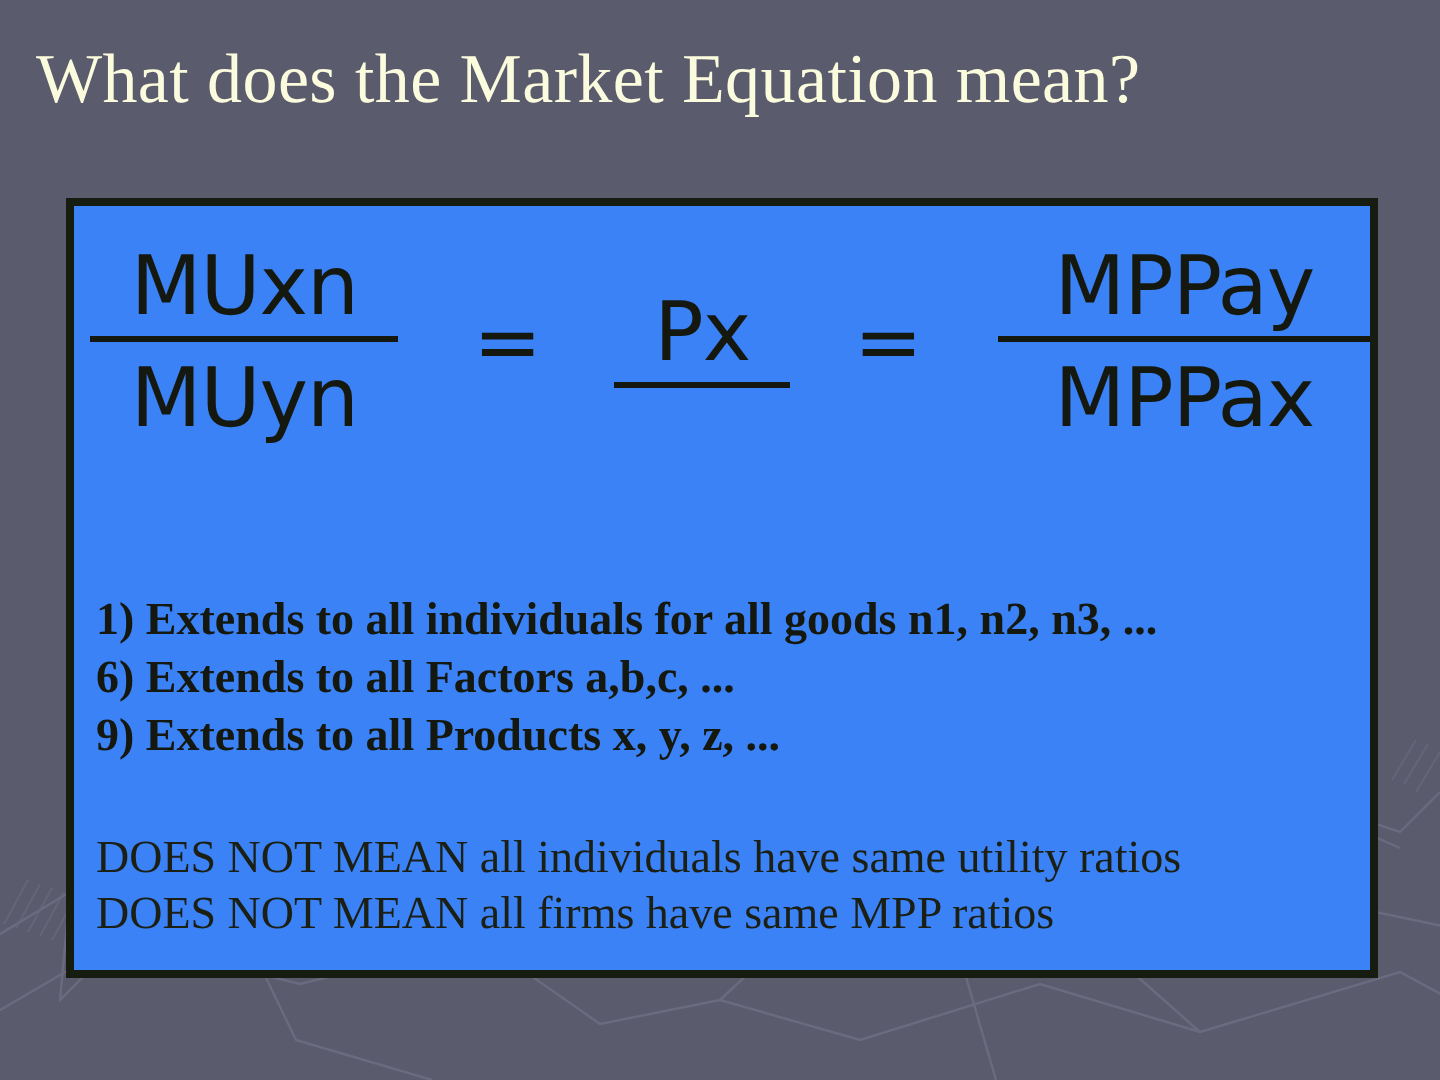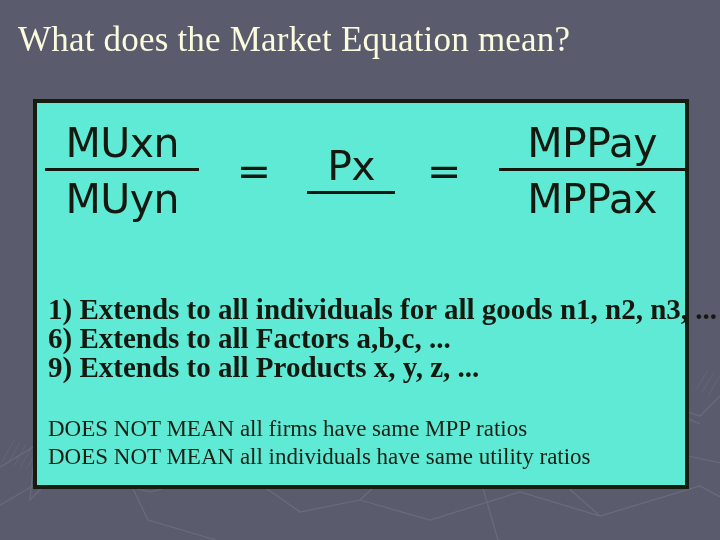--- a/index.html
+++ b/index.html
@@ -45,21 +45,21 @@
   }
 
   
   .content-box {
     position: absolute;
     left: 33px;
     top: 99px;
     width: 656px;
     height: 390px;
     box-sizing: border-box;
-    background: #5eead4;
+    background: #3b82f6;
     border: 4px solid #171c10;
     z-index: 2;
   }
 
   
   .equation {
     position: absolute;
     left: 0;
     top: 6px;
     width: 648px;
@@ -108,21 +108,21 @@
 
   
   .numbered-list {
     position: absolute;
     left: 11px;
     top: 192px;
     width: 630px;
     color: #15180f;
     font-family: "Liberation Serif", "DejaVu Serif", serif;
     font-weight: bold;
-    font-size: 29px;
+    font-size: 23px;
     line-height: 29px;
   }
   .numbered-list .li { white-space: nowrap; }
 
   
   .notes {
     position: absolute;
     left: 11px;
     top: 312px;
     width: 630px;
@@ -199,18 +199,18 @@
 
     </div>
 
     <div class="numbered-list">
       <div class="li">1) Extends to all individuals for all goods n1, n2, n3, ...</div>
       <div class="li">6) Extends to all Factors a,b,c, ...</div>
       <div class="li">9) Extends to all Products x, y, z, ...</div>
     </div>
 
     <div class="notes">
+      <div class="note">DOES NOT MEAN all individuals have same utility ratios</div>
       <div class="note">DOES NOT MEAN all firms have same MPP ratios</div>
-      <div class="note">DOES NOT MEAN all individuals have same utility ratios</div>
     </div>
 
   </div>
 </div>
 
 </body></html>

